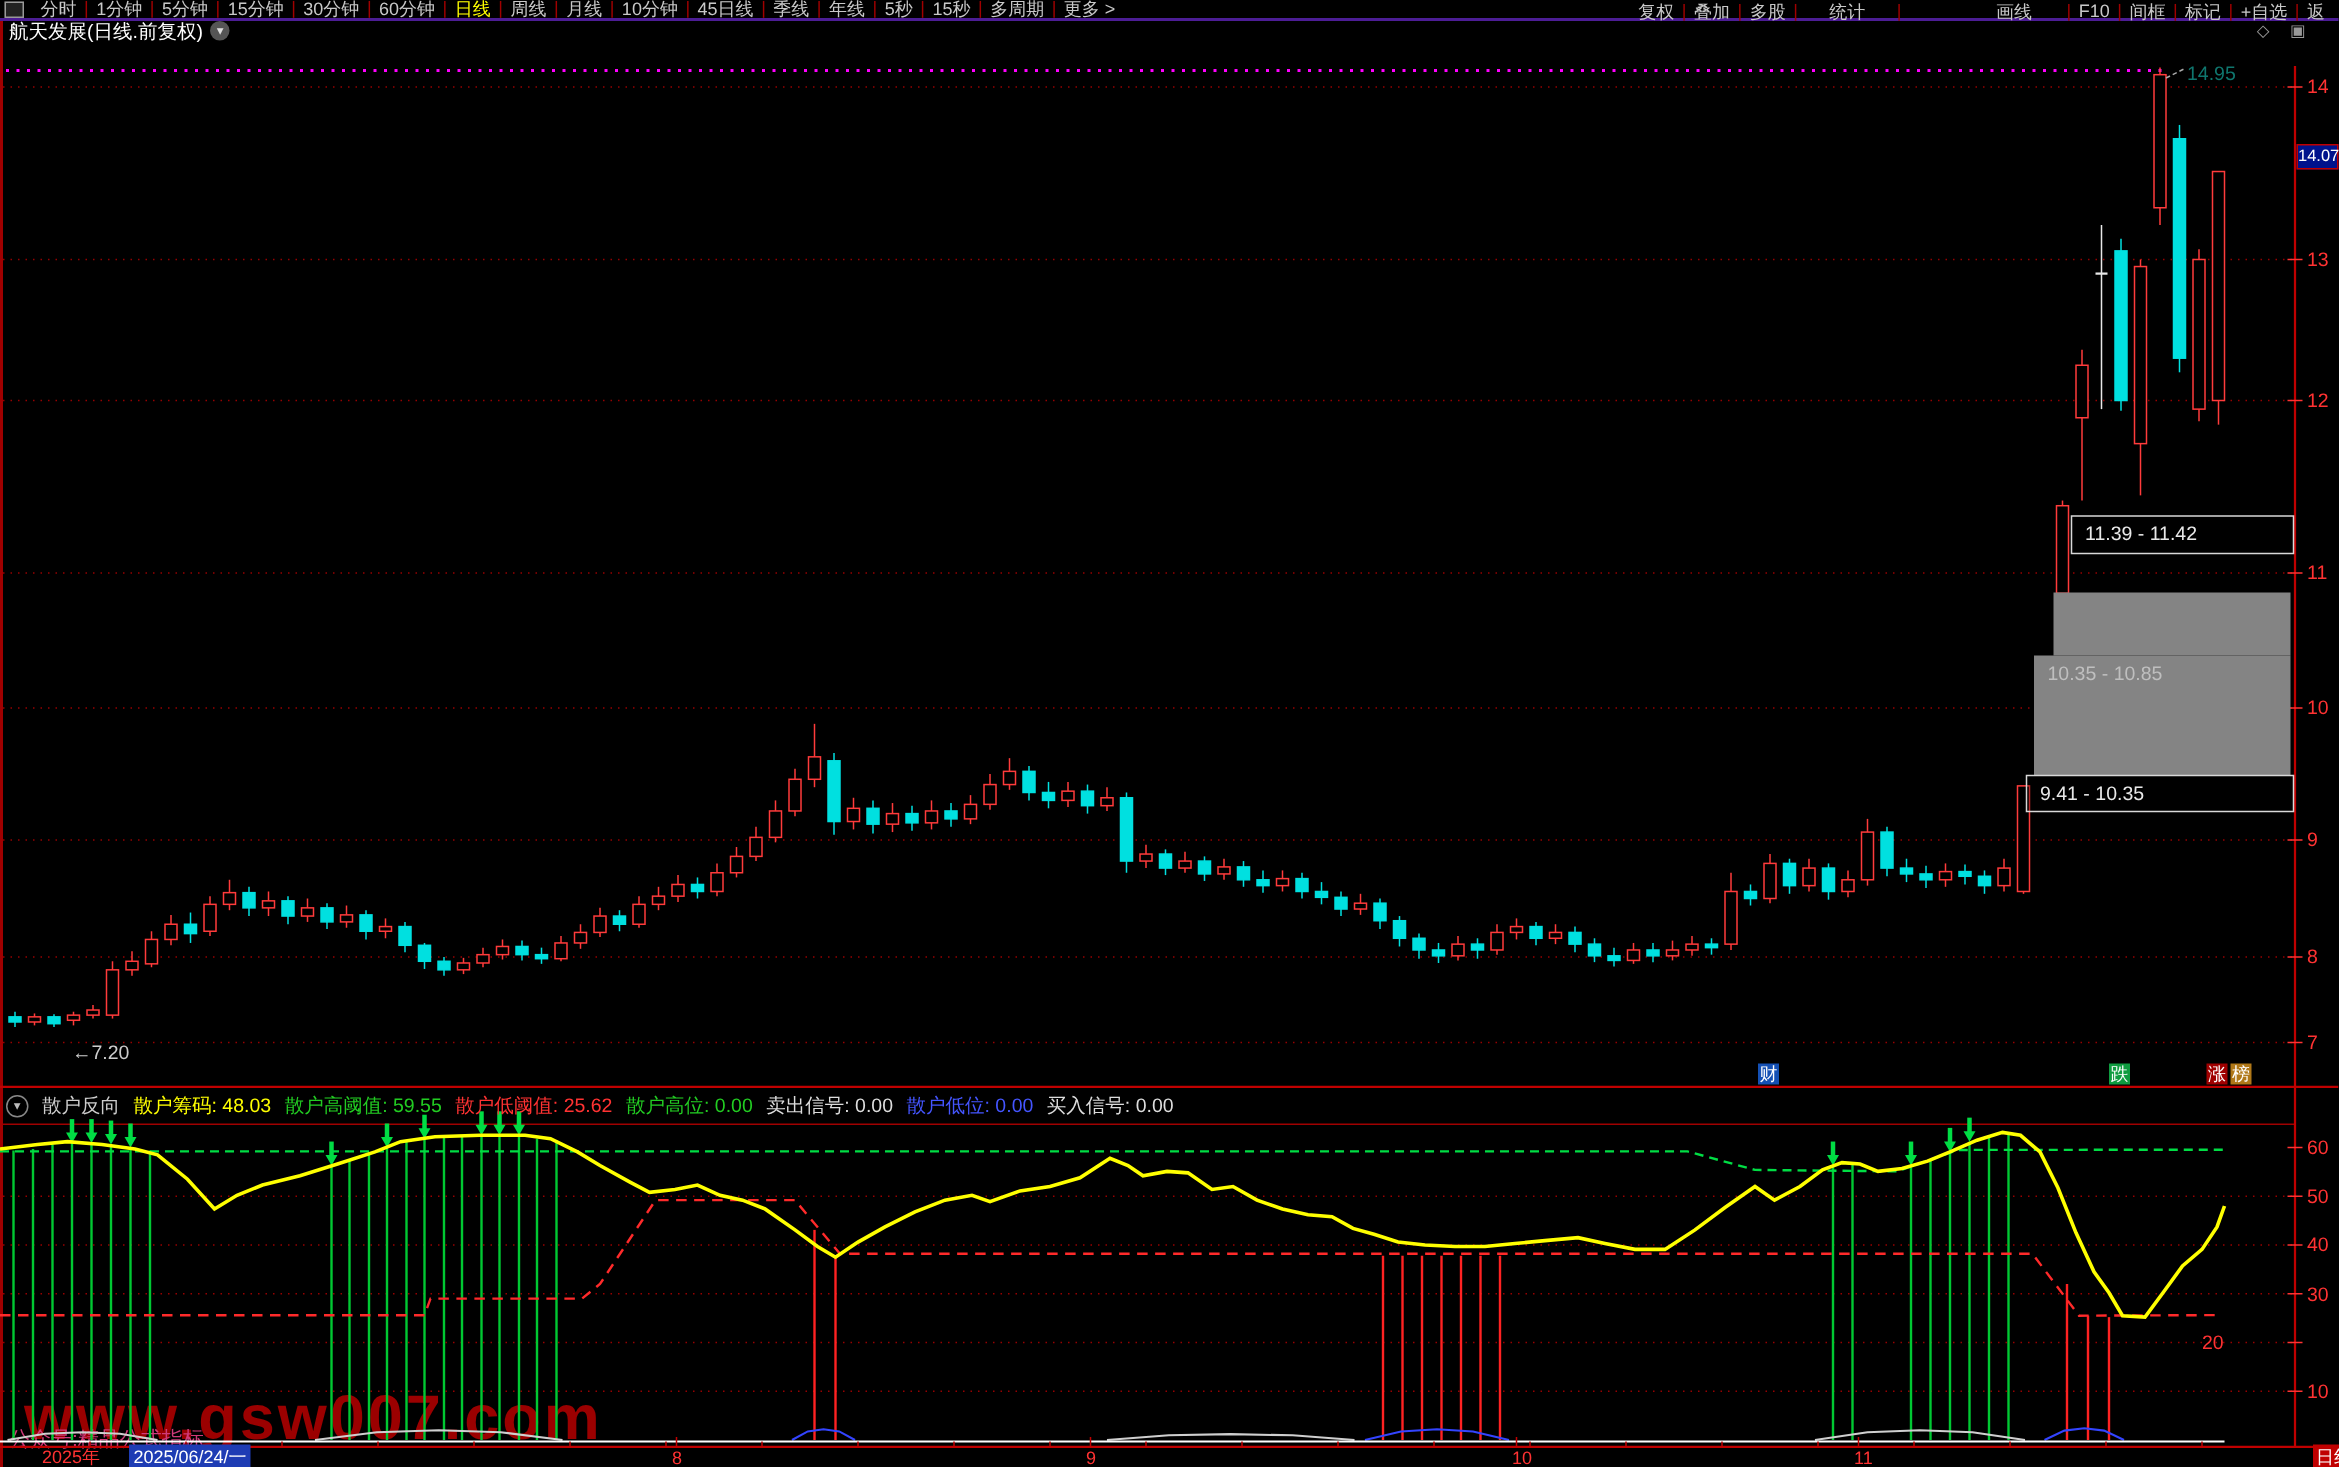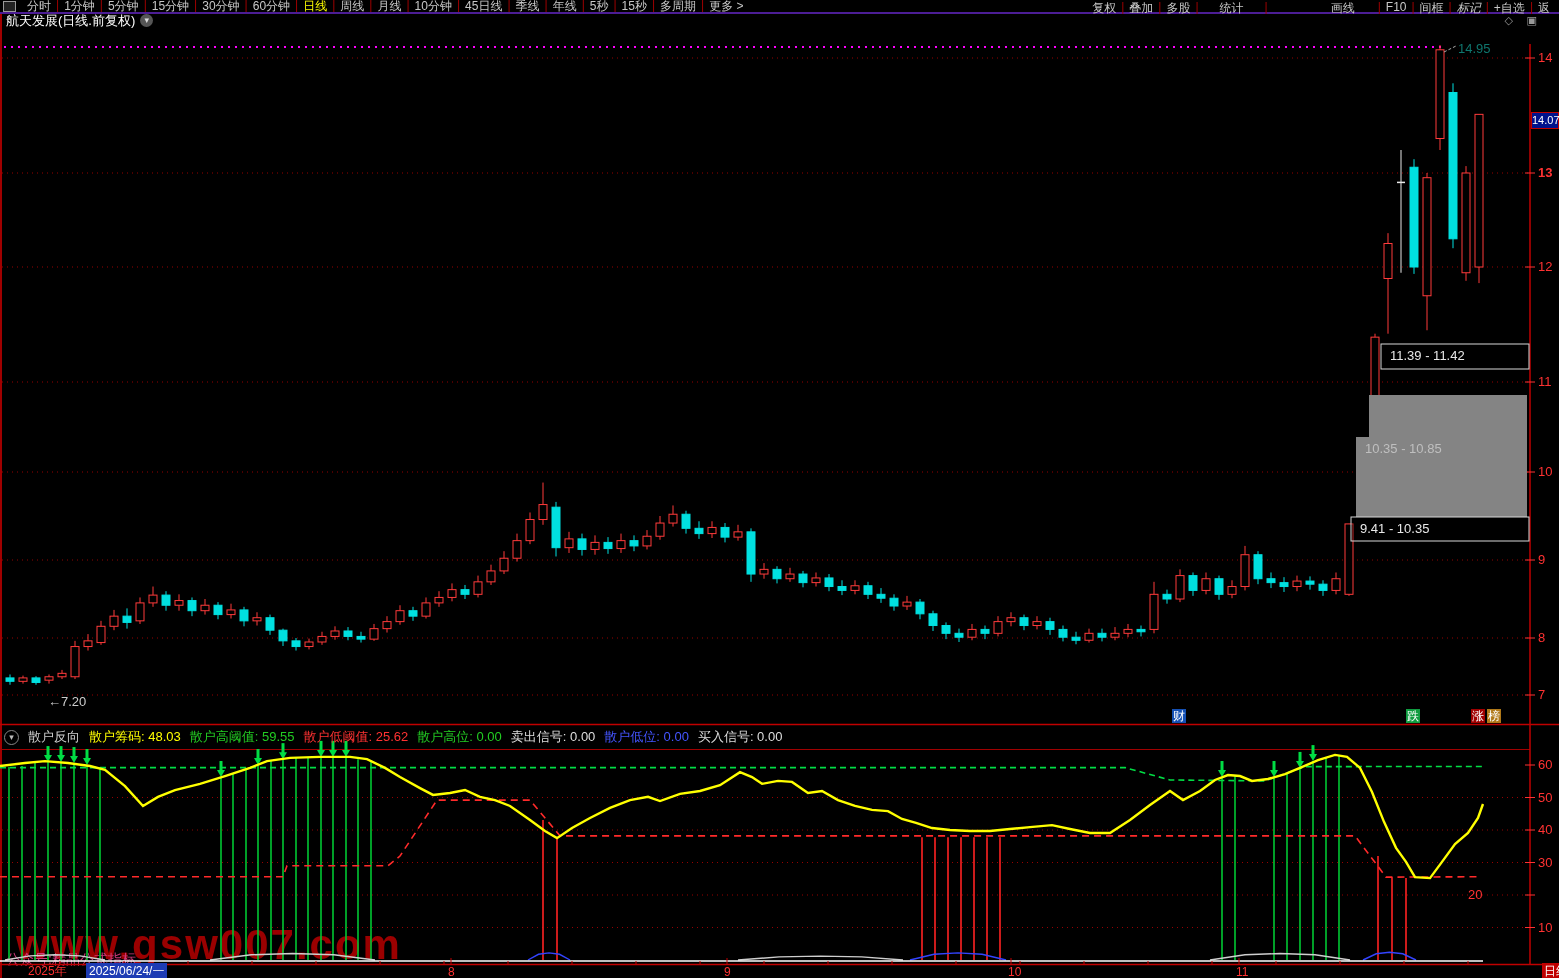--- a/index.html
+++ b/index.html
@@ -19,21 +19,21 @@
   #wm-sub{position:absolute;left:6px;top:951px;font-size:14px;color:#cf3a7a;z-index:1;}
   #ind-header{top:727px;height:20px;font-size:13px;z-index:5;}
   #ind-header span{margin-right:9px;}
   .tag{position:absolute;z-index:4;font-size:12px;line-height:14px;color:#fff;padding:0 1px;}
   .circle-icon{display:inline-block;width:13px;height:13px;border-radius:50%;background:#555;
     color:#ddd;font-size:9px;line-height:13px;text-align:center;margin-left:5px;}
   .win-icon{display:inline-block;width:11px;height:9px;border:1px solid #999;margin:0 6px 0 3px;background:#222;}
   .hdr-icon{display:inline-block;width:13px;height:13px;border-radius:50%;border:1px solid #888;
     color:#bbb;font-size:9px;line-height:12px;text-align:center;margin:0 4px 0 4px;}
   .ricon{color:#999;font-size:11px;margin-left:10px;}
-  #pricebox{position:absolute;left:1531px;top:112px;width:26px;height:15px;background:#00128c;
+  #pricebox{position:absolute;left:1531px;top:96px;width:26px;height:15px;background:#00128c;
     border:1px solid #c00000;color:#fff;font-size:11px;line-height:15px;text-align:center;z-index:4;}
   .gapLbl{color:#e8e8e8;font-size:13px;}
   #daterow{top:965px;height:13px;font-size:12px;z-index:5;}
 </style>
 </head>
 <body>
 <div id="stage">
 
 <div id="watermark">www.gsw007.com</div>
 <div id="wm-sub">公众号:精品公式指标</div>
@@ -83,21 +83,21 @@
         <span style="padding:0 5px;">多股</span>
         <span style="color:#a00000;">|</span>
         <span style="padding:0 21px;">统计</span>
         <span style="color:#a00000;">|</span>
         <span style="padding:0 23px;margin-left:40px;">画线</span>
         <span style="color:#a00000;">|</span>
         <span style="padding:0 5px;">F10</span>
         <span style="color:#a00000;">|</span>
         <span style="padding:0 5px;">间框</span>
         <span style="color:#a00000;">|</span>
-        <span style="padding:0 5px;font-style:italic;">标记</span>
+        <span style="padding:0 5px;">标记</span>
         <span style="color:#a00000;">|</span>
         <span style="padding:0 5px;">+自选</span>
         <span style="color:#a00000;">|</span>
         <span style="padding:0 5px;">返</span>
       </span>
 </div>
 
 <div class="row" id="titlerow">
   <span style="margin-left:6px;">航天发展(日线.前复权)</span>
   <span class="circle-icon">▾</span>
@@ -500,21 +500,21 @@
       <span style="position:absolute;left:28px;color:#ff3232;">2025年</span>
       <span style="position:absolute;left:86px;background:#1e3cb4;color:#fff;padding:0 3px;">2025/06/24/一</span>
       <span style="position:absolute;left:448px;color:#ff3232;">8</span>
       <span style="position:absolute;left:724px;color:#ff3232;">9</span>
       <span style="position:absolute;left:1008px;color:#ff3232;">10</span>
       <span style="position:absolute;left:1236px;color:#ff3232;">11</span>
       <span style="position:absolute;left:1542px;background:#c00000;color:#fff;padding:0 2px;overflow:hidden;width:17px;">日线</span>
     </div>
 
 <div class="lbl" style="left: 1538px; top: 50px; color: rgb(255, 50, 50); font-size: 13px;">14</div>
-    <div class="lbl" style="left: 1538px; top: 165px; color: rgb(255, 50, 50); font-size: 13px; font-weight: bold;">13</div>
+    <div class="lbl" style="left: 1538px; top: 165px; color: rgb(255, 50, 50); font-size: 13px;">13</div>
     <div class="lbl" style="left: 1538px; top: 259px; color: rgb(255, 50, 50); font-size: 13px;">12</div>
     <div class="lbl" style="left: 1538px; top: 374px; color: rgb(255, 50, 50); font-size: 13px;">11</div>
     <div class="lbl" style="left: 1538px; top: 464px; color: rgb(255, 50, 50); font-size: 13px;">10</div>
     <div class="lbl" style="left: 1538px; top: 552px; color: rgb(255, 50, 50); font-size: 13px;">9</div>
     <div class="lbl" style="left: 1538px; top: 630px; color: rgb(255, 50, 50); font-size: 13px;">8</div>
     <div class="lbl" style="left: 1538px; top: 687px; color: rgb(255, 50, 50); font-size: 13px;">7</div>
     <div class="lbl gapLbl" style="left: 1390px; top: 348px;">11.39 - 11.42</div>
     <div class="lbl gapLbl" style="left: 1365px; top: 441px; color: rgb(191, 191, 191);">10.35 - 10.85</div>
     <div class="lbl gapLbl" style="left: 1360px; top: 521px;">9.41 - 10.35</div>
     <div class="lbl" style="left: 1458px; top: 41px; color: #0f766e; font-size: 13px;">14.95</div>

